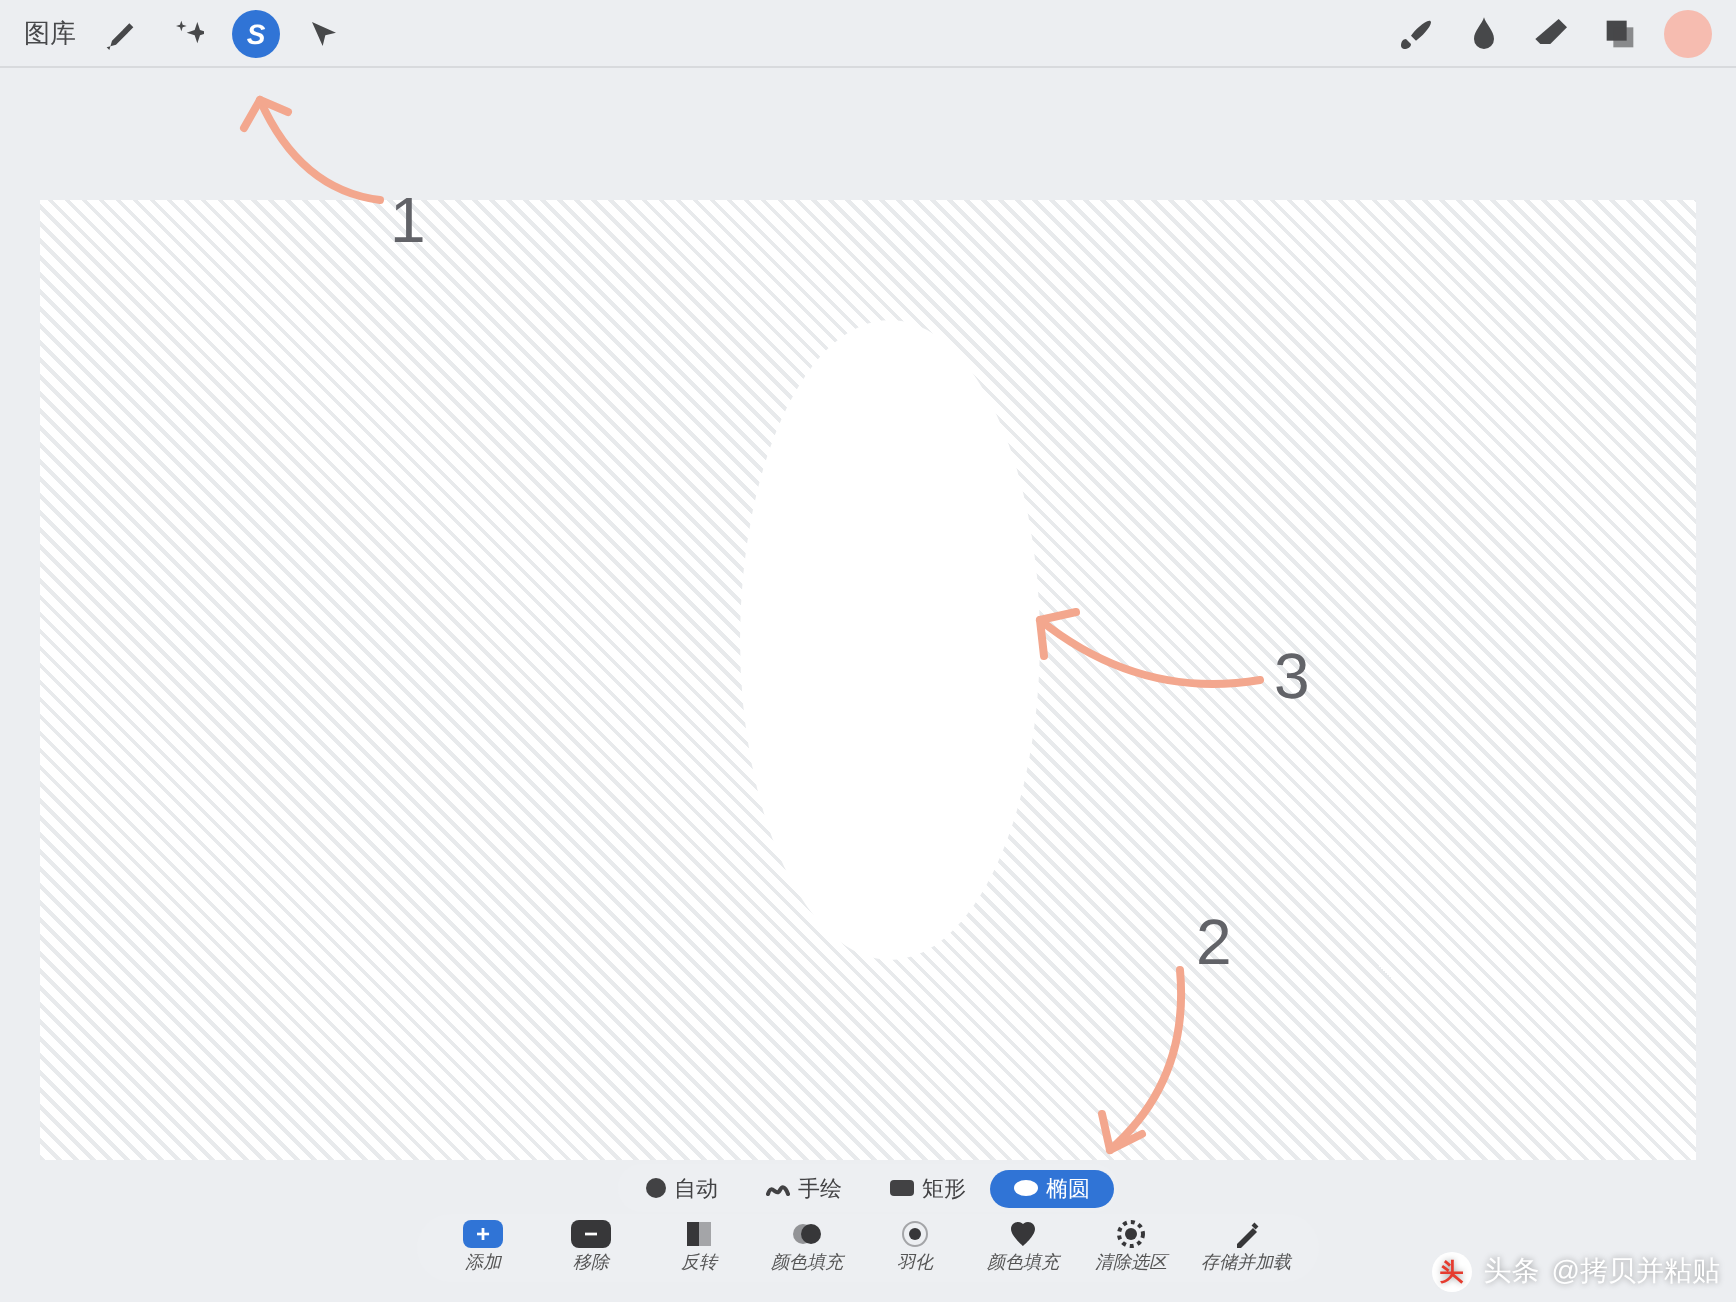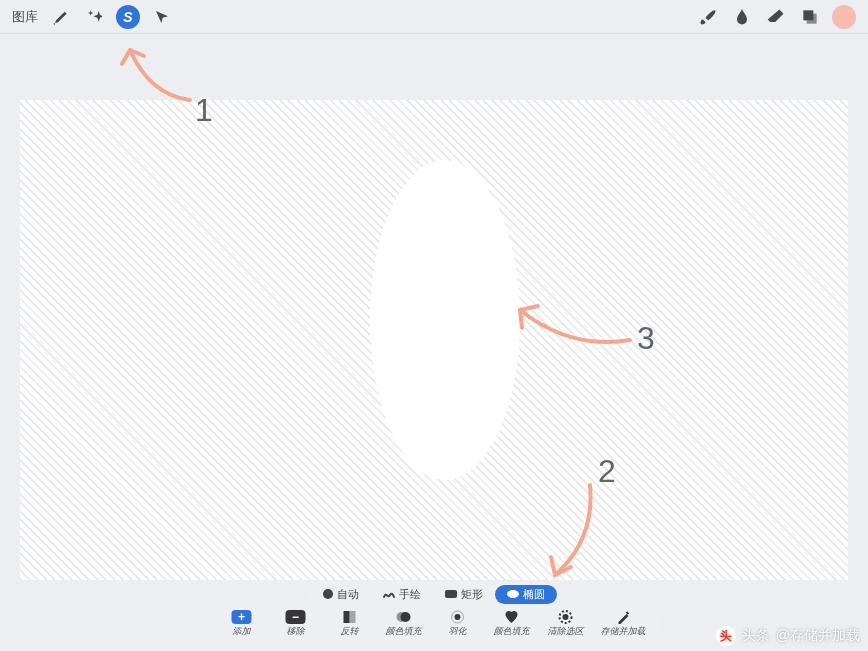--- a/index.html
+++ b/index.html
@@ -368,14 +368,14 @@
           <path d="M11 3l2 2" stroke="currentColor" stroke-width="2"></path>
         </svg>
       </span>
     <span class="albl">存储并加载</span>
   </div>
 </div>
 
 <div class="watermark">
   <span class="wm-logo">头</span>
   <span>头条</span>
-  <span>@存储并加载</span>
+  <span>@拷贝并粘贴</span>
 </div>
 
 </body></html>

